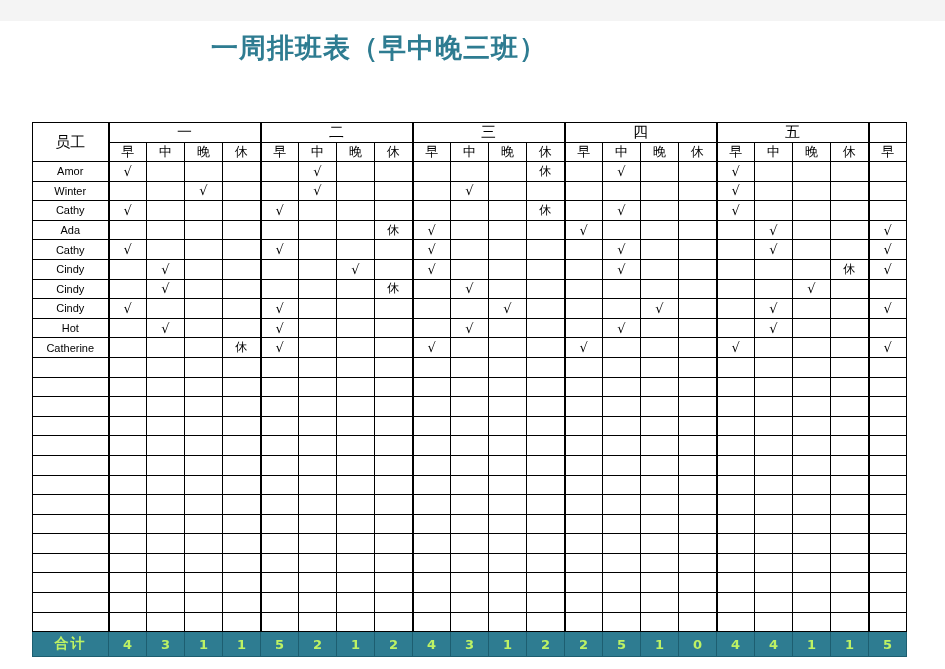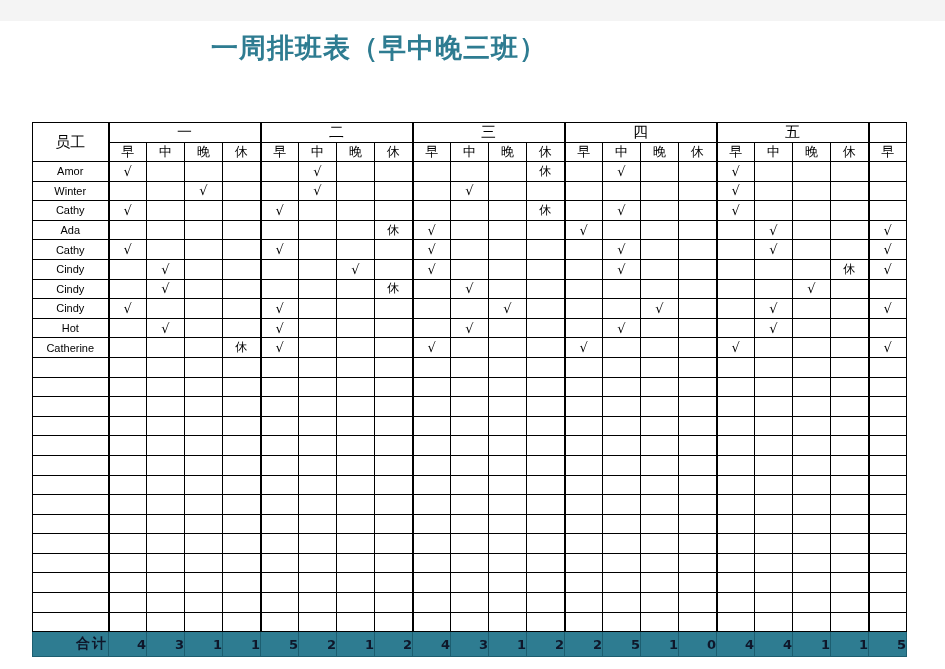--- a/index.html
+++ b/index.html
@@ -97,27 +97,26 @@
     color: #3a3a3a;
   }
   tr.data-row td { height: 18.6px; }
   tr.blank-row td { height: 18.6px; }
 
   
   .grp-edge { border-left: 2px solid #000 !important; }
 
   tr.total-row td {
     background: #2e7c91;
-    color: #0f172a;
+    color: #bef264;
     font-weight: bold;
     font-size: 13px;
     height: 24px;
     border: 1px solid #1d5e70;
     font-family: "DejaVu Sans", "Liberation Sans", sans-serif;
-    text-align: right;
   }
   tr.total-row td.total-label {
     font-size: 14px;
     letter-spacing: 2px;
   }
 </style>
 </head>
 <body>
 
 <div id="top-band"></div>

